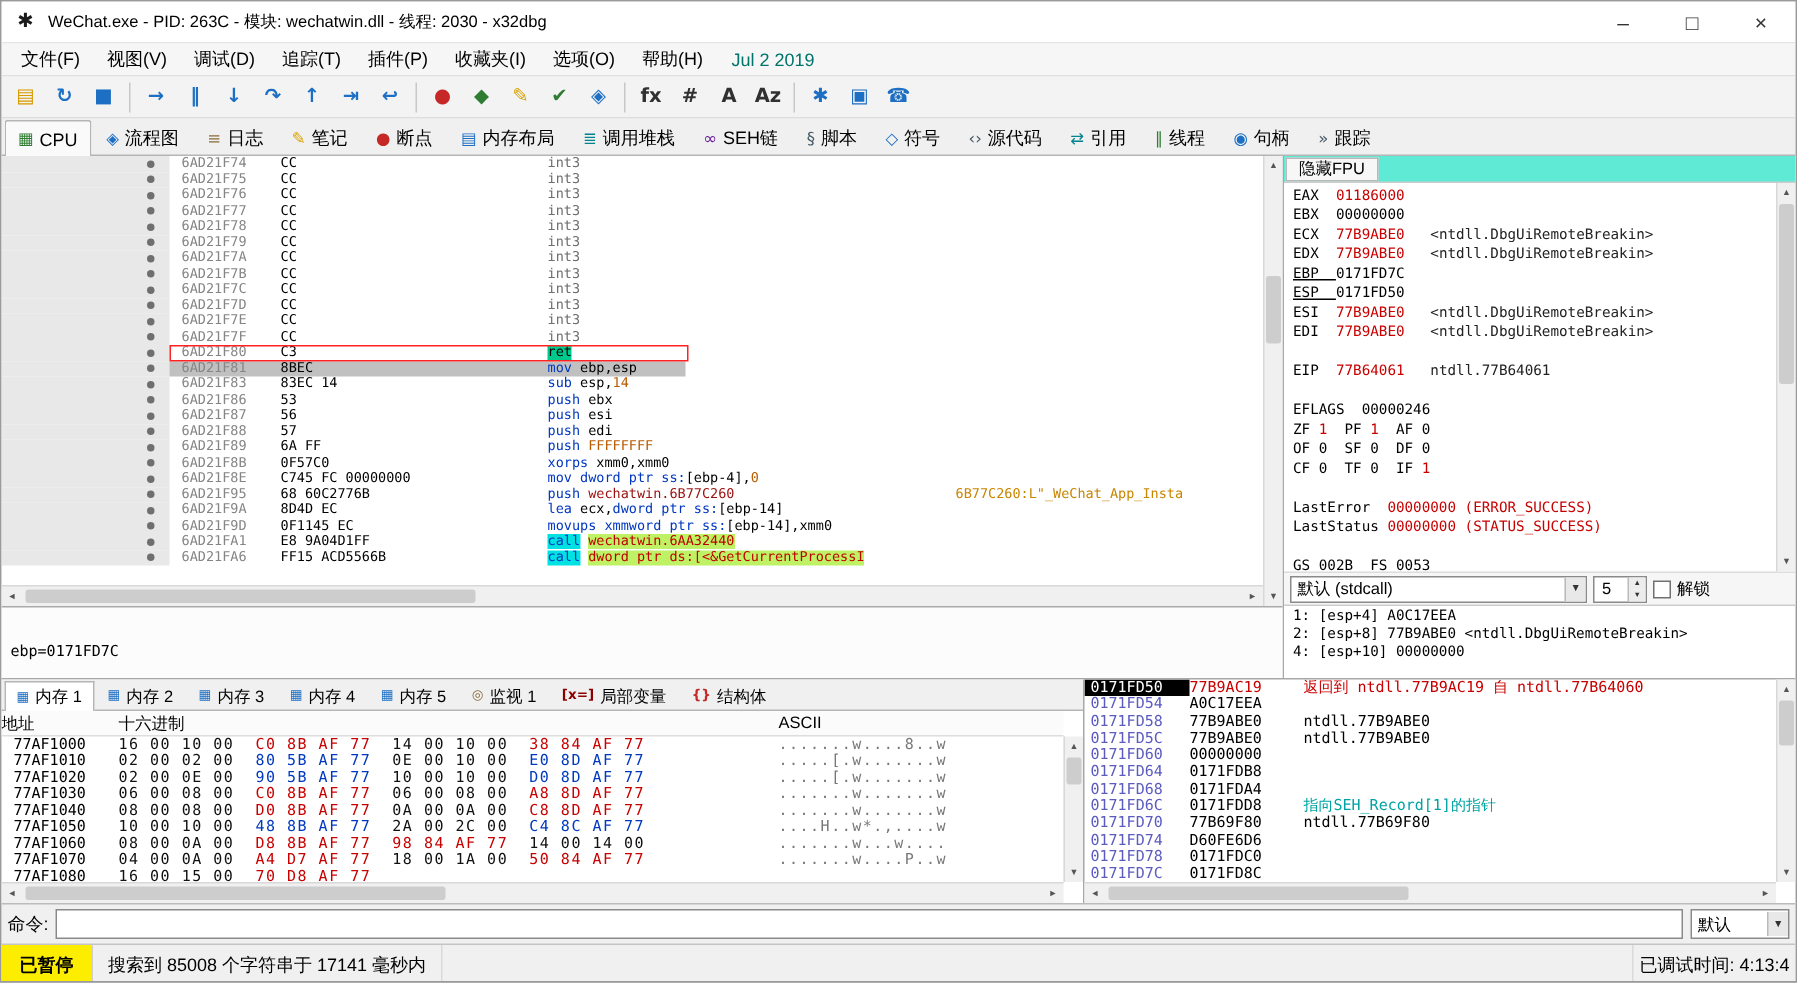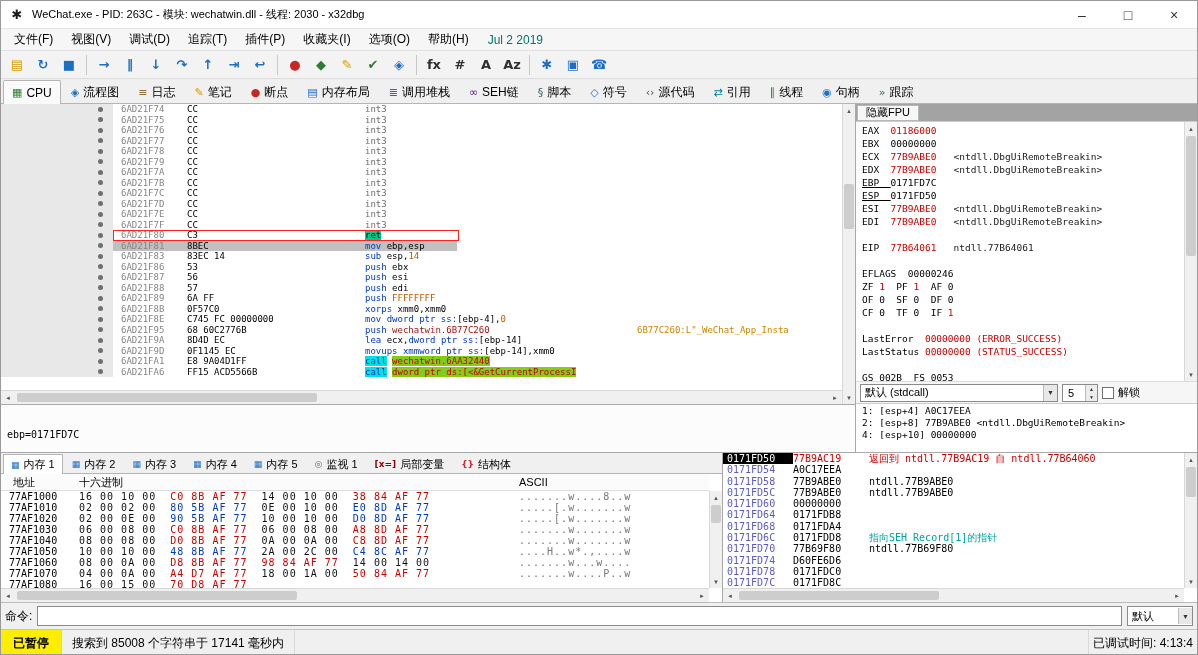--- a/index.html
+++ b/index.html
@@ -46,41 +46,41 @@
 .dinstr{flex:1;position:relative}
 .dcomment{position:absolute;left:272px;top:0;color:#c98600;z-index:1}
 .selected .dline::before{content:"";position:absolute;left:0;top:0;bottom:0;width:344px;background:#c0c0c0;z-index:0}
 .boxed .dline::after{content:"";position:absolute;left:0;top:0;bottom:0;width:344px;border:1px solid #ff2222;z-index:2;pointer-events:none}
 .tk-mn{color:#0038c0}
 .tk-plain{color:#000}
 .tk-imm{color:#b85c00}
 .tk-mod{color:#9c1010}
 .tk-halt{color:#6e6e6e}
 .tk-call{background:#00e1e1;color:#0038c0}
-.tk-tgt{background:#84cc16;color:#c00000}
+.tk-tgt{background:#bef264;color:#c00000}
 .tk-ret{background:#00c98d;color:#000}
 
 
 .vscroll{position:absolute;right:0;top:0;bottom:0;width:13px;background:#f0f0f0;border-left:1px solid #d8d8d8;color:#555}
 .vs-up,.vs-dn{position:absolute;left:0;width:12px;height:13px;display:flex;align-items:center;justify-content:center;font-size:6px}
 .vs-up{top:0}.vs-dn{bottom:0}
 .vthumb{position:absolute;left:1px;width:10px;background:#cdcdcd;border-radius:2px}
 .hscroll{height:14px;background:#f0f0f0;border-top:1px solid #d8d8d8;position:relative;color:#555}
 .ha{position:absolute;top:0;width:14px;height:13px;display:flex;align-items:center;justify-content:center;font-size:6px}
 .ha.l{left:0}.ha.r{right:0}
 .hthumb{position:absolute;top:2px;height:9px;background:#cdcdcd;border-radius:2px}
 
 
 .infopane{height:48px;background:#fcfcfc;border-top:1px solid #aaa;font-family:"DejaVu Sans Mono",monospace;font-size:10px;padding:2px 6px;white-space:pre}
 .info-line{line-height:12px}
 .info-div{border-top:1px solid #ccc;margin:2px -6px 1px}
 
 
 .rightcol{flex:1;display:flex;flex-direction:column;background:#fff;min-width:0}
-.reg-header{flex:0 0 18px;background:#a3a3a3;border-bottom:1px solid #ccc;display:flex;align-items:center;padding-left:1px}
+.reg-header{flex:0 0 18px;background:#5eead4;border-bottom:1px solid #ccc;display:flex;align-items:center;padding-left:1px}
 .hidefpu{font-size:11px;height:16px;display:flex;align-items:center;padding:0 8px;background:#f7f7f7;border:1px solid #b8b8b8}
 .reg-wrap{flex:0 0 259px;position:relative;padding-right:13px}
 .reg-body{height:259px;overflow:hidden;font-family:"DejaVu Sans Mono",monospace;font-size:9.5px;line-height:13px;padding:2px 0 0 6px;white-space:pre}
 .rg-rn{color:#000}
 .rg-rnu{color:#000;text-decoration:underline}
 .rg-vk{color:#000}
 .rg-vr{color:#c80000}
 .rg-cm{color:#222}
 .conv-row{flex:0 0 22px;display:flex;align-items:center;gap:4px;padding:0 4px;border-top:1px solid #ddd;background:#f6f6f6}
 .combo{height:18px;border:1px solid #8a8a8a;background:#fff;display:flex;align-items:center;justify-content:space-between;font-size:11px;padding-left:4px}
@@ -95,21 +95,21 @@
 .args{flex:1;border-top:1px solid #ccc;font-family:"DejaVu Sans Mono",monospace;font-size:9.5px;line-height:12px;padding:1px 0 0 6px;white-space:pre;overflow:hidden}
 
 
 .bottom{flex:0 0 150px;display:flex;border-top:1px solid #a8a8a8;background:#fff;min-height:0}
 .dumppane{width:722px;display:flex;flex-direction:column;position:relative;border-right:1px solid #a8a8a8}
 .dump-tabs{flex:0 0 21px;background:#f0f0f0;display:flex;align-items:flex-end;padding-left:2px;gap:1px;border-bottom:1px solid #b5b5b5}
 .btab{height:19px;display:flex;align-items:center;gap:4px;padding:0 7px;font-size:11px;border:1px solid transparent;border-bottom:none;white-space:nowrap}
 .btab.active{background:#fff;border-color:#b5b5b5;height:20px;margin-bottom:-1px}
 .btab-ico{font-size:9px;font-family:"DejaVu Sans",sans-serif;font-weight:bold}
 .dump-head{flex:0 0 17px;display:flex;align-items:center;font-size:11px;background:#fbfbfb;border-bottom:1px solid #ddd;margin-right:13px}
-.dh-addr{width:78px;padding-left:12px}
+.dh-addr{width:78px;padding-left:0}
 .dh-hex{width:440px}
 .dh-ascii{flex:1}
 .dump-rows{height:98px;overflow:hidden;font-family:"DejaVu Sans Mono",monospace;font-size:10px;line-height:11px;white-space:pre;margin-right:13px}
 .mrow{display:flex;height:11px}
 .maddr{width:78px;padding-left:8px;color:#000}
 .mhex{width:440px;letter-spacing:1px}
 .hx-k{color:#111}
 .hx-r{color:#c80000}
 .hx-b{color:#0038c0}
 .mascii{flex:1;color:#777;letter-spacing:1px}

